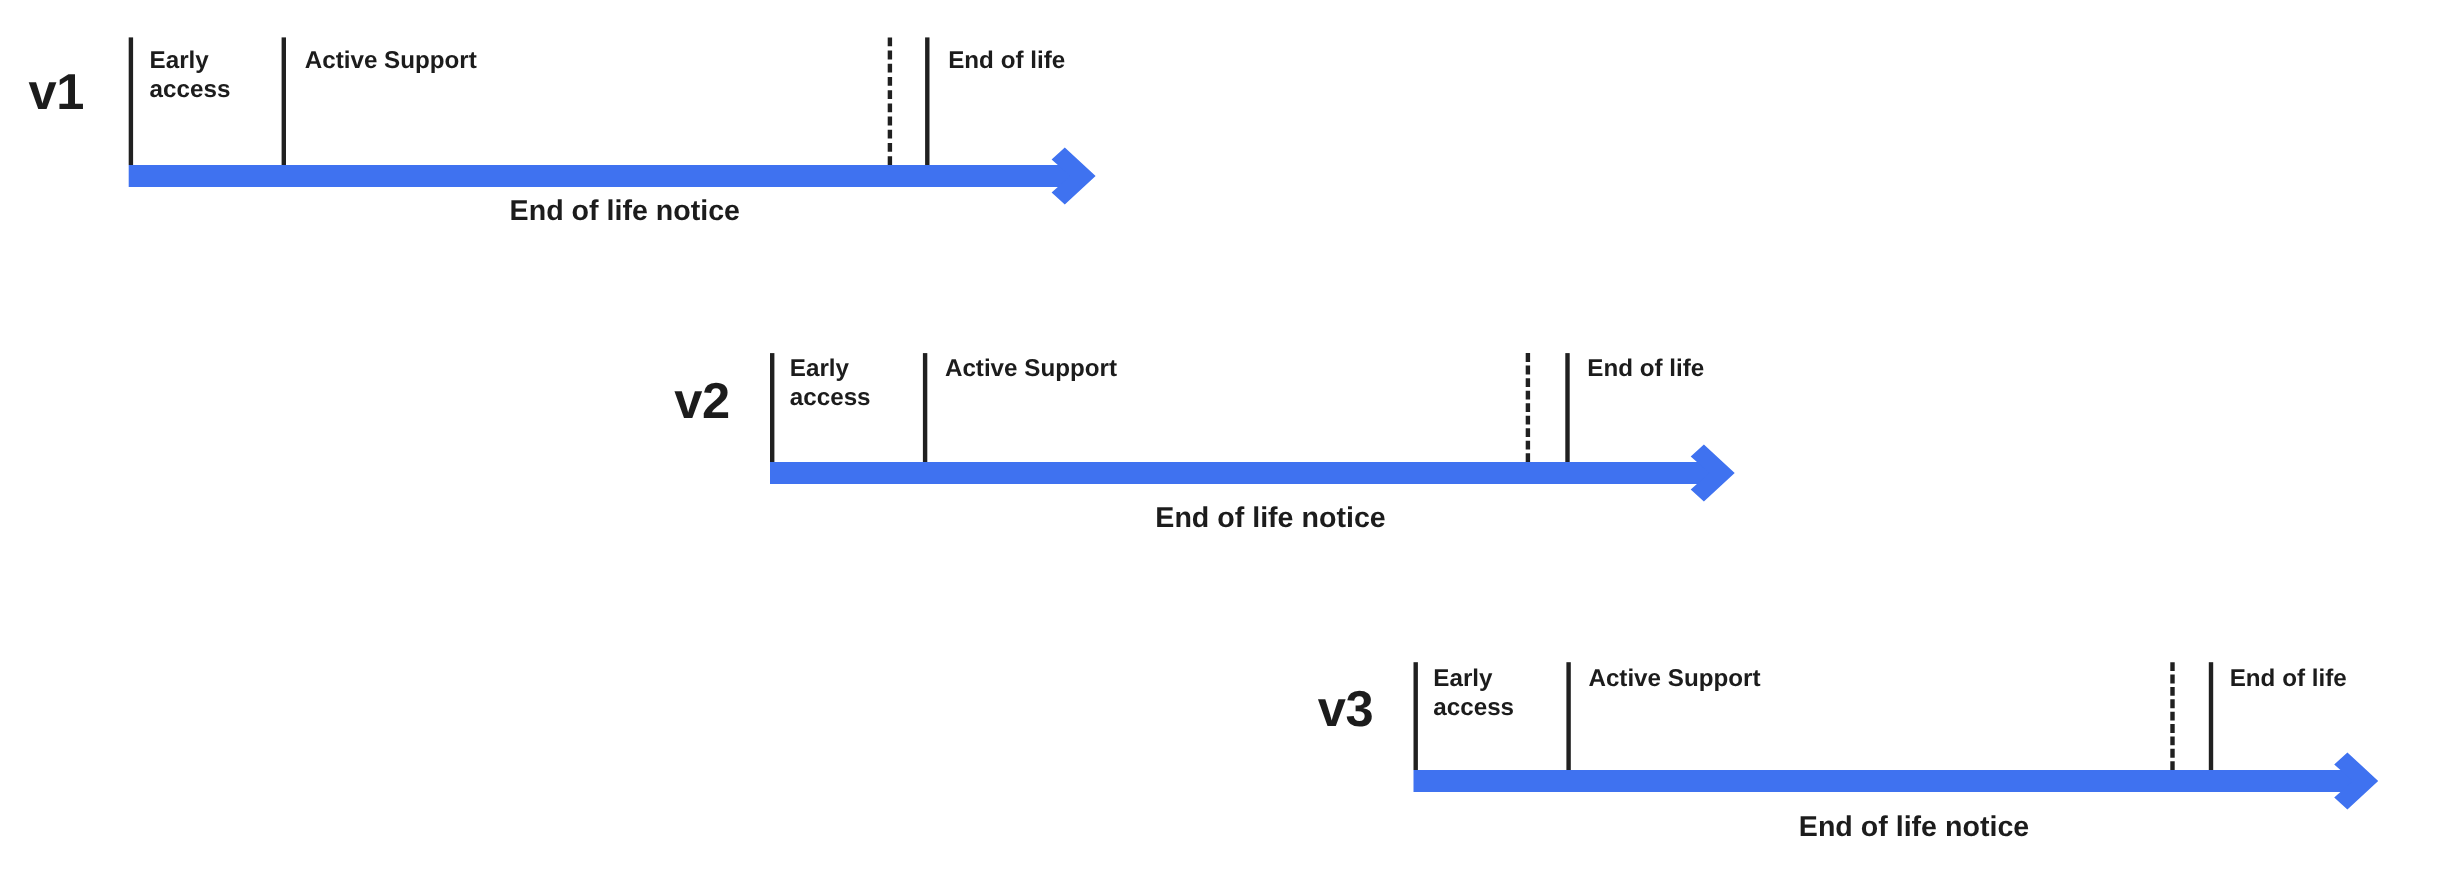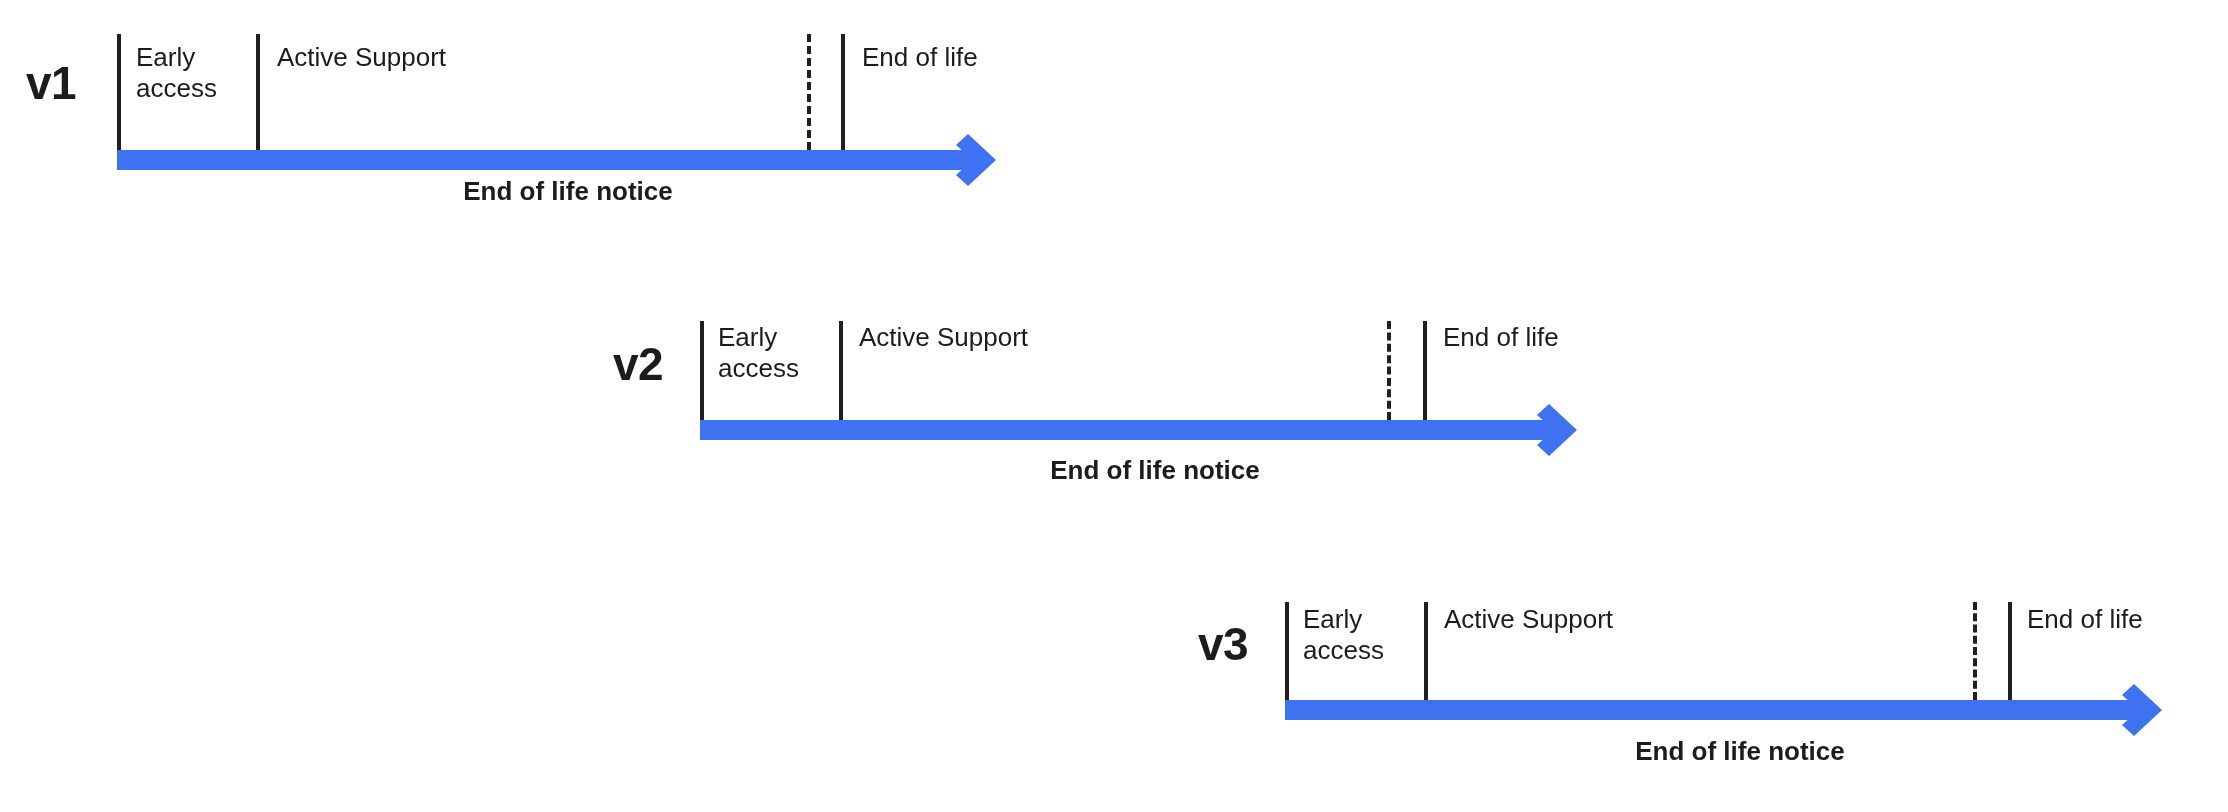--- a/index.html
+++ b/index.html
@@ -42,22 +42,22 @@
   }
   .vrule.dashed {
     width: 0;
     background: none;
     border-left: 4px dashed #202020;
   }
 
   
   .phase-label {
     position: absolute;
-    font-size: 26px;
-    font-weight: 400;
+    font-size: 22px;
+    font-weight: 700;
     line-height: 1.18;
     color: #1c1c1c;
     white-space: pre-line;
   }
 
   
   .bar {
     position: absolute;
     height: 20px;
   }

